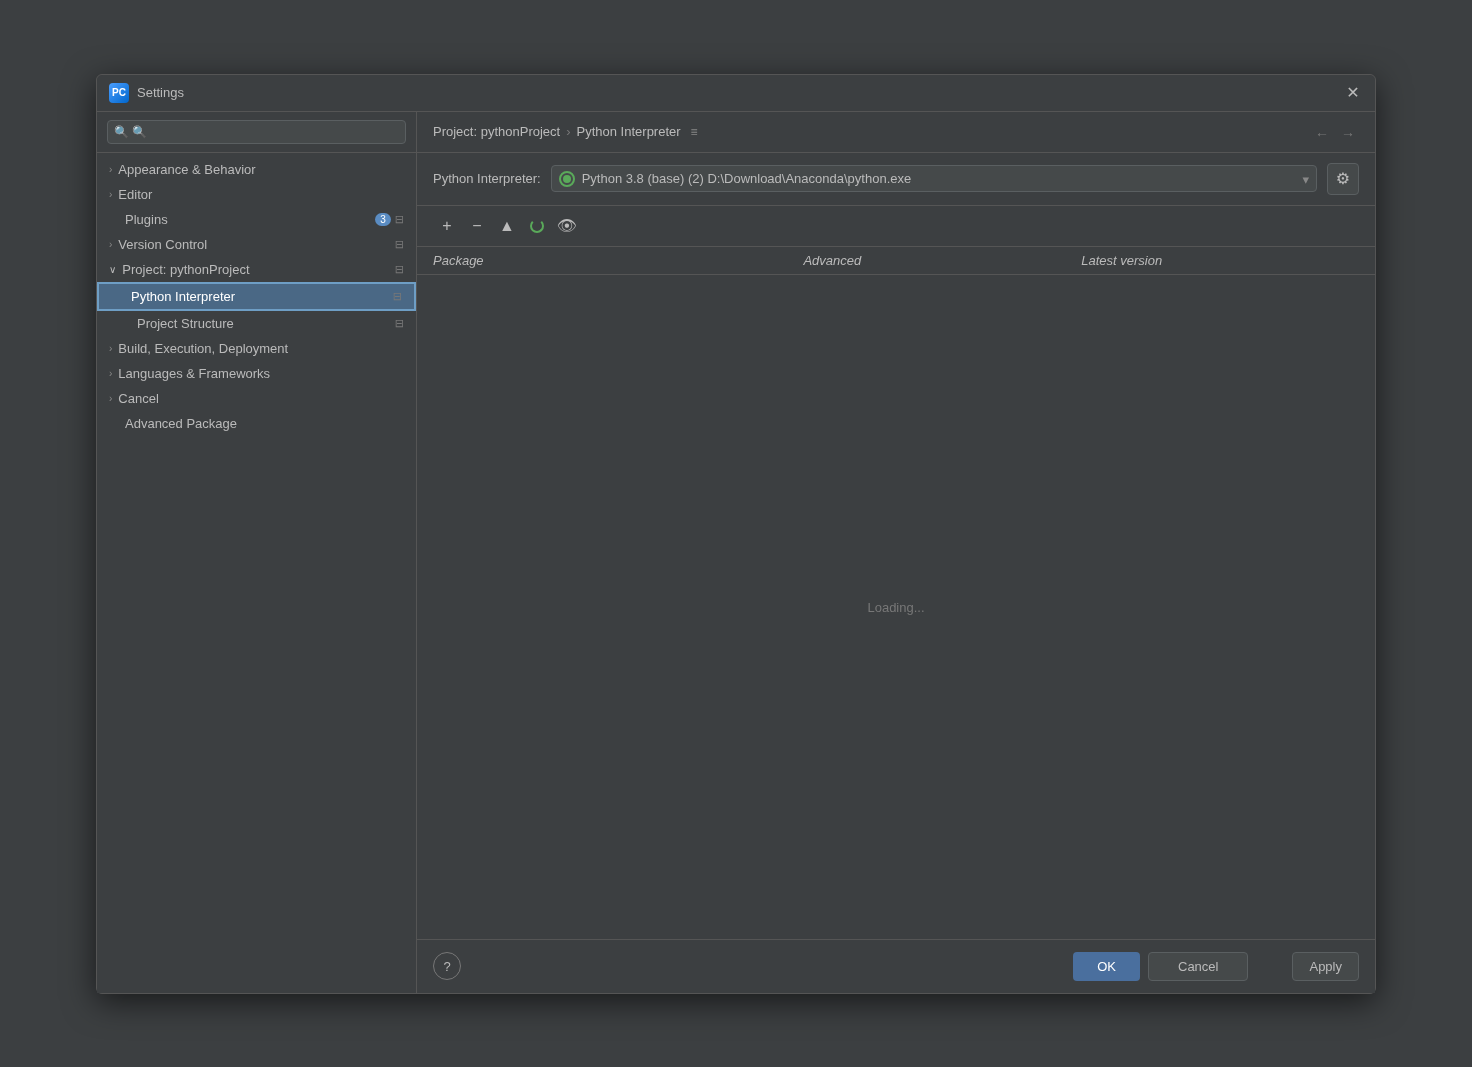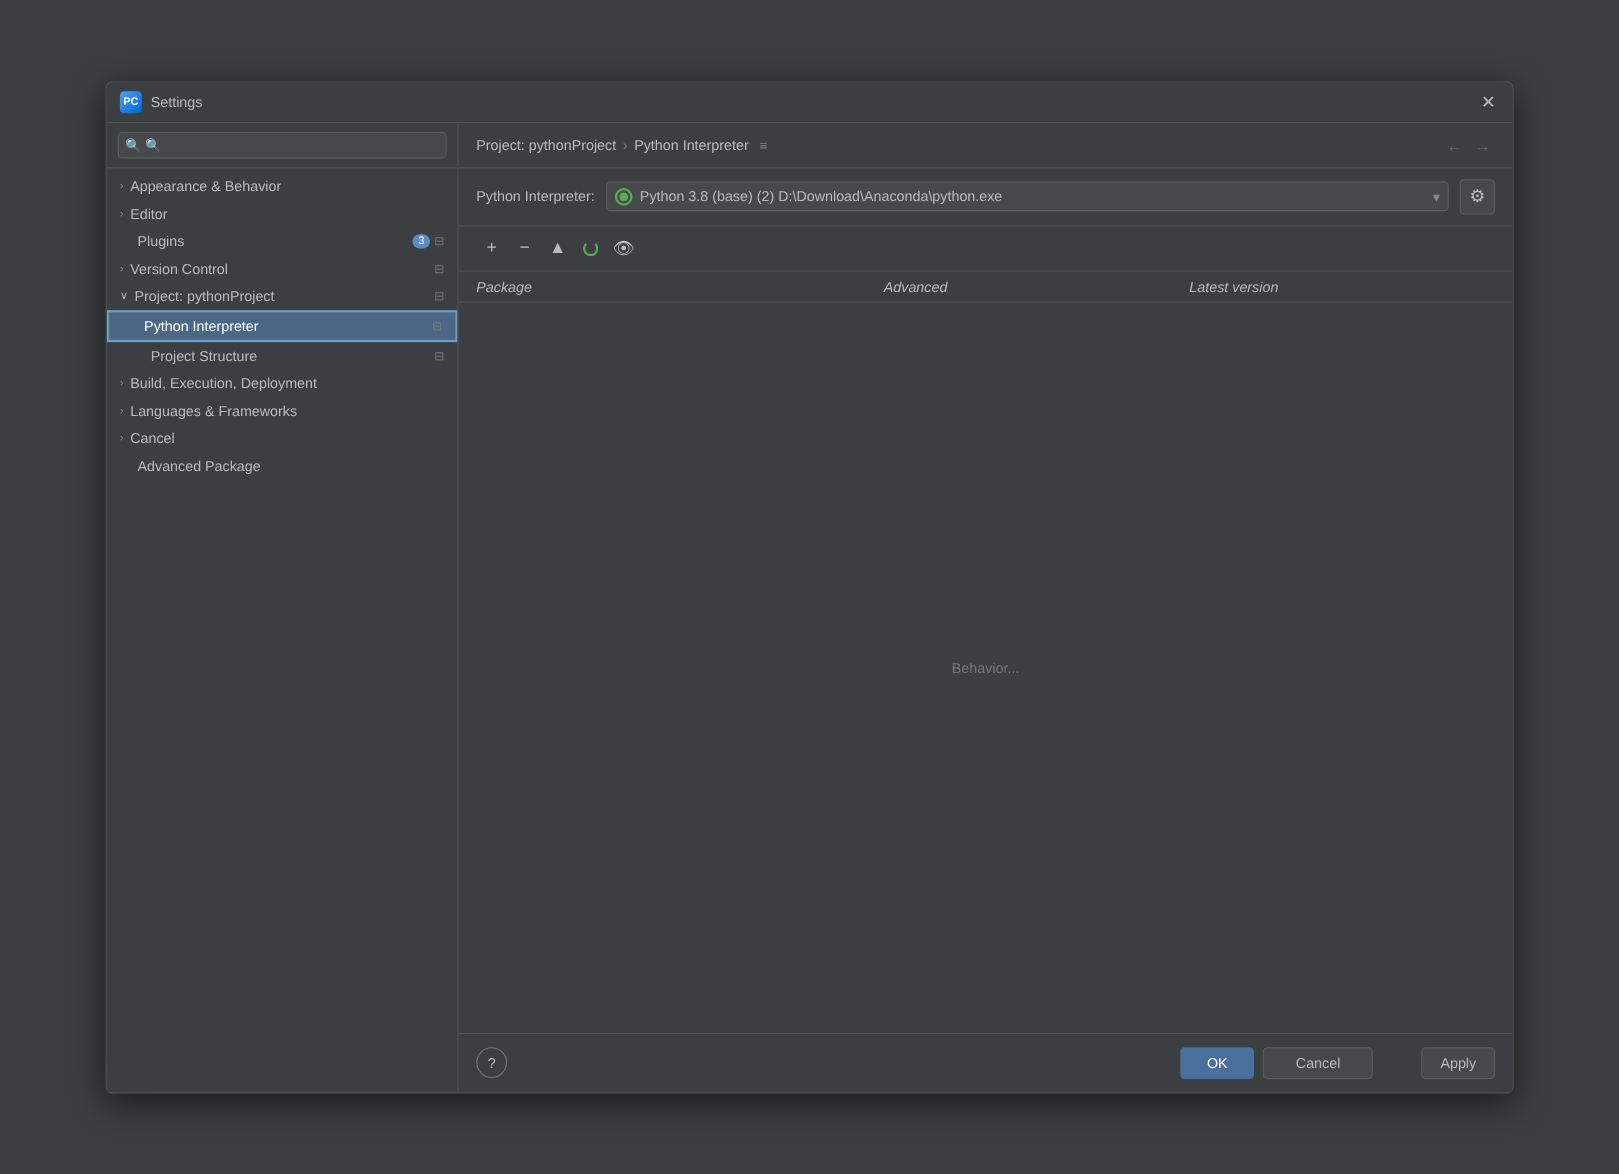--- a/index.html
+++ b/index.html
@@ -500,21 +500,21 @@
         <button class="toolbar-btn eye">👁</button>
       </div>
 
       <div class="table-header">
         <span class="col-package">Package</span>
         <span class="col-version">Advanced</span>
         <span class="col-latest">Latest version</span>
       </div>
 
       <div class="table-body">
-        <span class="loading-text">Behavior...</span>
+        <span class="loading-text">Loading...</span>
       </div>
 
       <div class="bottom-bar">
         <button class="help-btn">?</button>
         <div class="action-buttons">
           <button class="btn-ok">OK</button>
           <button class="btn-cancel">Cancel</button>
           <button class="btn-apply">Apply</button>
         </div>
       </div>

